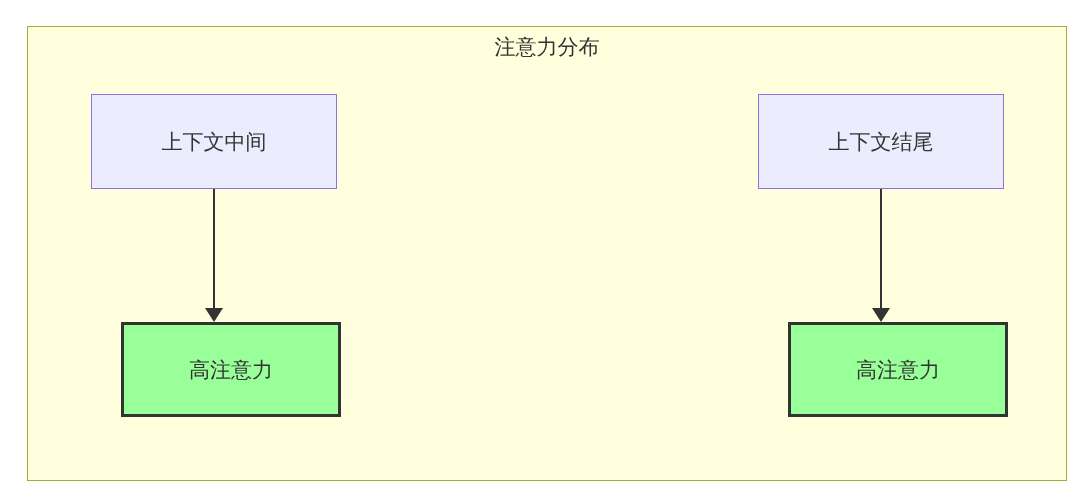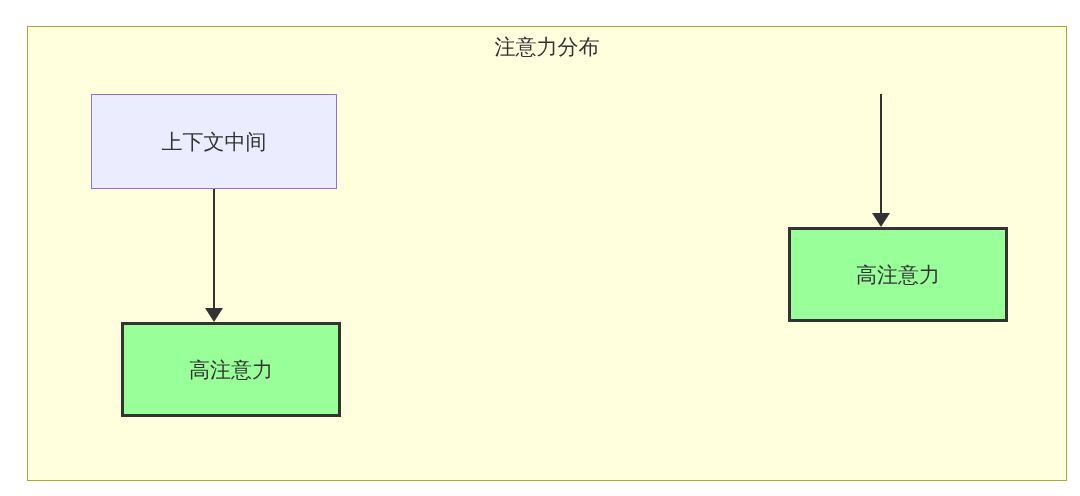--- a/index.html
+++ b/index.html
@@ -107,20 +107,23 @@
         <div class="arrow-line"></div>
         <div class="arrow-head"></div>
       </div>
       <div class="bottom-node level-high">
         <span>高注意力</span>
       </div>
     </div>
 
 
     <div class="column col-3">
+      <div class="top-node">
+        <span>上下文结尾</span>
+      </div>
       <div class="arrow">
         <div class="arrow-line"></div>
         <div class="arrow-head"></div>
       </div>
       <div class="bottom-node level-high">
         <span>高注意力</span>
       </div>
     </div>
   </div>
 </div>

